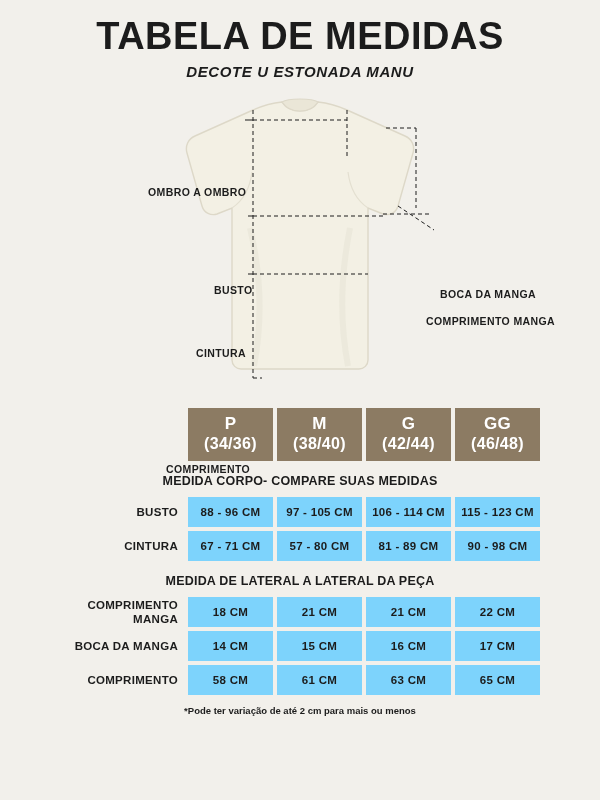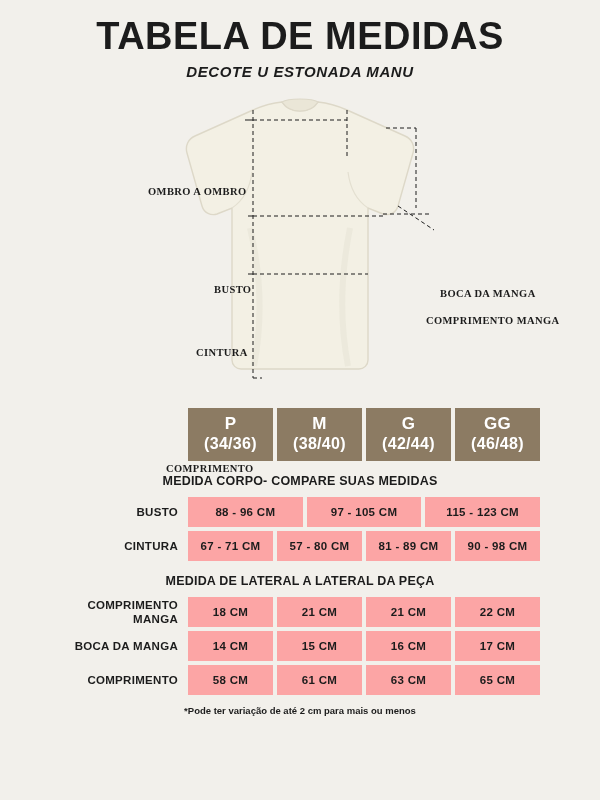--- a/index.html
+++ b/index.html
@@ -42,21 +42,20 @@
     margin: 6px 0 0 0;
     font-style: italic;
   }
 
   
   .illustration {
     position: relative;
     width: 508px;
     height: 300px;
     margin-top: 8px;
-    font-family: Liberation Serif, serif;
   }
   .illustration svg {
     display: block;
   }
   .label {
     position: absolute;
     font-size: 10.5px;
     font-weight: bold;
     letter-spacing: 0.4px;
     color: #1c1c1c;
@@ -96,21 +95,21 @@
     line-height: 1.25;
     color: #1c1c1c;
   }
   .cells {
     display: flex;
     flex: 1 1 auto;
     gap: 4px;
   }
   .cell {
     flex: 1 1 0;
-    background: #fca5a5;
+    background: #7dd3fc;
     text-align: center;
     font-size: 11.5px;
     font-weight: bold;
     letter-spacing: 0.3px;
     color: #1c1c1c;
     padding: 9px 6px;
     display: flex;
     align-items: center;
     justify-content: center;
   }
@@ -242,20 +241,21 @@
       </div>
     </div>
 
     <div class="section-head">MEDIDA CORPO- COMPARE SUAS MEDIDAS</div>
 
     <div class="row">
       <div class="rowlabel">BUSTO</div>
       <div class="cells">
         <div class="cell">88 - 96 CM</div>
         <div class="cell">97 - 105 CM</div>
+        <div class="cell">106 - 114 CM</div>
         <div class="cell">115 - 123 CM</div>
       </div>
     </div>
 
     <div class="row">
       <div class="rowlabel">CINTURA</div>
       <div class="cells">
         <div class="cell">67 - 71 CM</div>
         <div class="cell">57 - 80 CM</div>
         <div class="cell">81 - 89 CM</div>

